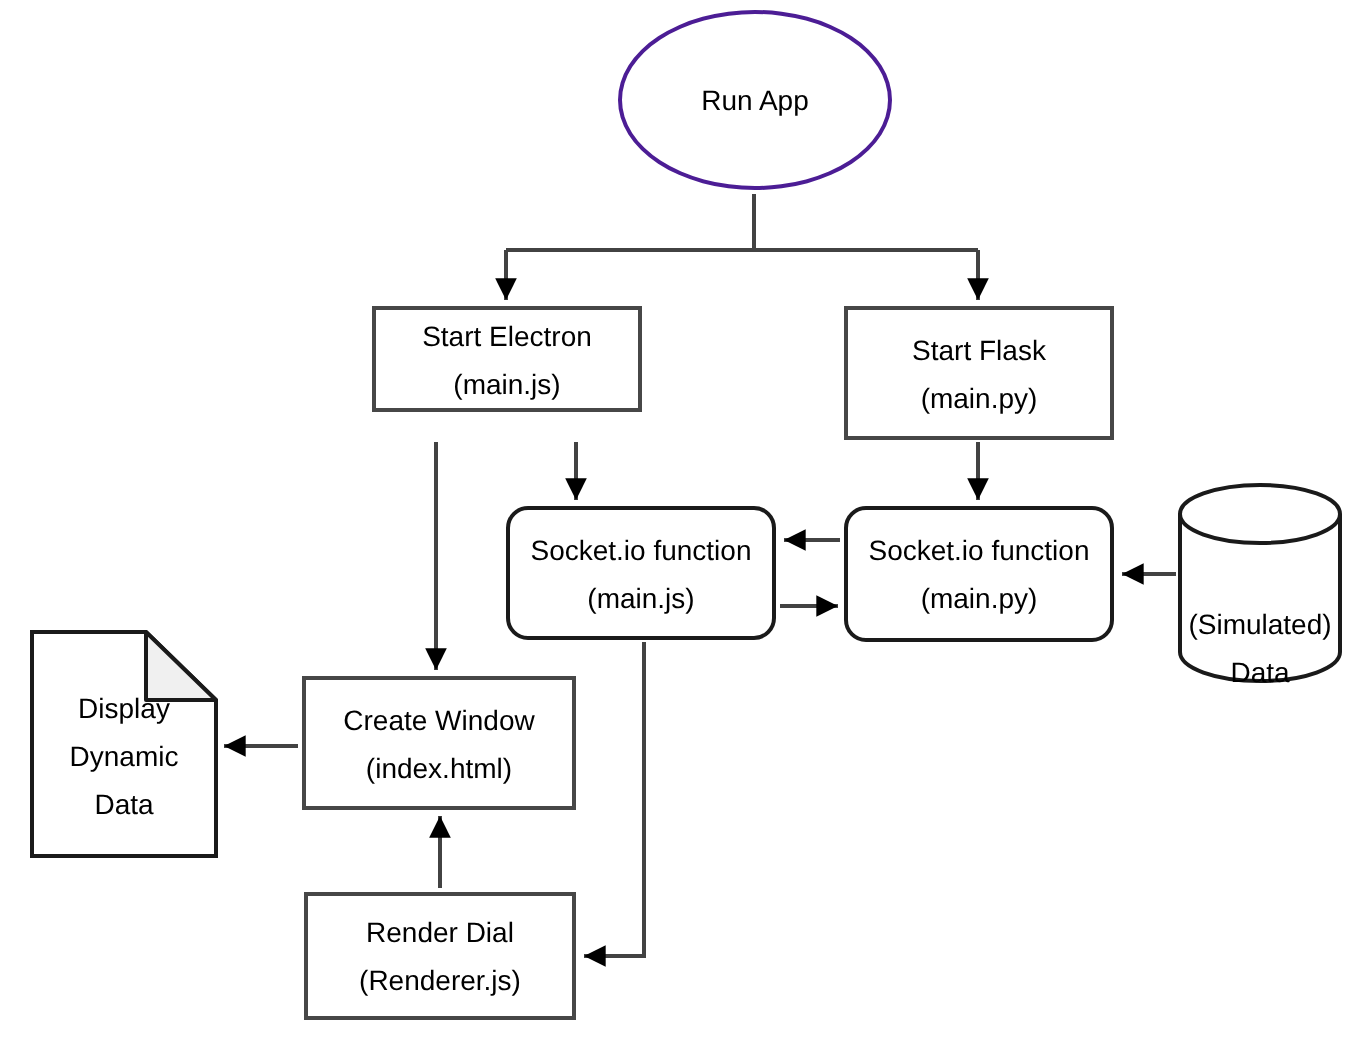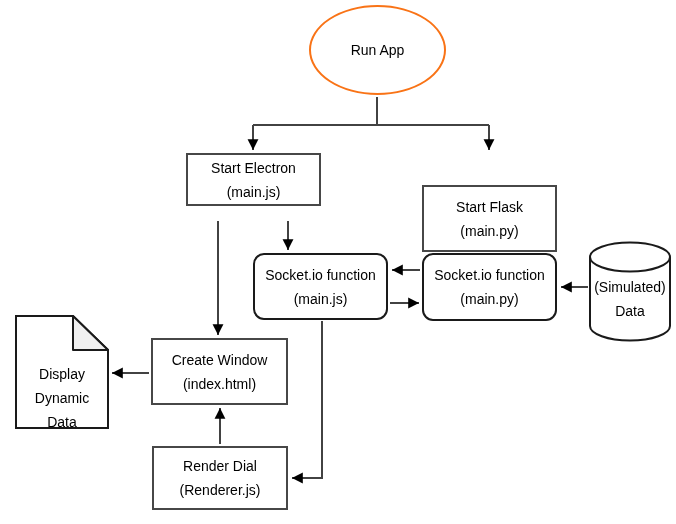--- a/index.html
+++ b/index.html
@@ -26,21 +26,21 @@
     align-items: center;
     justify-content: center;
     text-align: center;
   }
   .node .lbl {
     white-space: pre-line;
     line-height: 24px;
   }
   .rect    { border: 2px solid #474747; }
   .rounded { border: 2px solid #1a1a1a; border-radius: 11px; align-items: center; }
-  .ellipse { border: 2px solid #f97316; border-radius: 50%; }
+  .ellipse { border: 2px solid #4c1d95; border-radius: 50%; }
   .overlay-label {
     position: absolute;
     text-align: center;
     white-space: pre-line;
     line-height: 24px;
     background: transparent;
   }
   svg path.conn {
     fill: none;
     stroke: #424242;
@@ -92,21 +92,21 @@
 
   <div class="node ellipse" style="left:309px; top:5px; width:137px; height:90px;">
     <span class="lbl">Run App</span>
   </div>
 
   <div class="node rect" style="left:186px; top:153px; width:135px; height:53px;">
     <span class="lbl">Start Electron
 (main.js)</span>
   </div>
 
-  <div class="node rect" style="left:422px; top:153px; width:135px; height:67px;margin-top:32px;">
+  <div class="node rect" style="left:422px; top:153px; width:135px; height:67px;">
     <span class="lbl">Start Flask
 (main.py)</span>
   </div>
 
   <div class="node rounded" style="left:253px; top:253px; width:135px; height:67px;">
     <span class="lbl">Socket.io function
 (main.js)</span>
   </div>
 
   <div class="node rounded" style="left:422px; top:253px; width:135px; height:68px;">
@@ -117,20 +117,20 @@
   <div class="node rect" style="left:151px; top:338px; width:137px; height:67px;">
     <span class="lbl">Create Window
 (index.html)</span>
   </div>
 
   <div class="node rect" style="left:152px; top:446px; width:136px; height:64px;">
     <span class="lbl">Render Dial
 (Renderer.js)</span>
   </div>
 
-  <div class="overlay-label" style="left:589px; top:275px; width:82px;">(Simulated)
+  <div class="overlay-label" style="left:589px; top:300px; width:82px;">(Simulated)
 Data</div>
 
-  <div class="overlay-label" style="left:16px; top:342px; width:92px;margin-top:20px;">Display
+  <div class="overlay-label" style="left:16px; top:342px; width:92px;">Display
 Dynamic
 Data</div>
 
 </div>
 
 </body></html>

